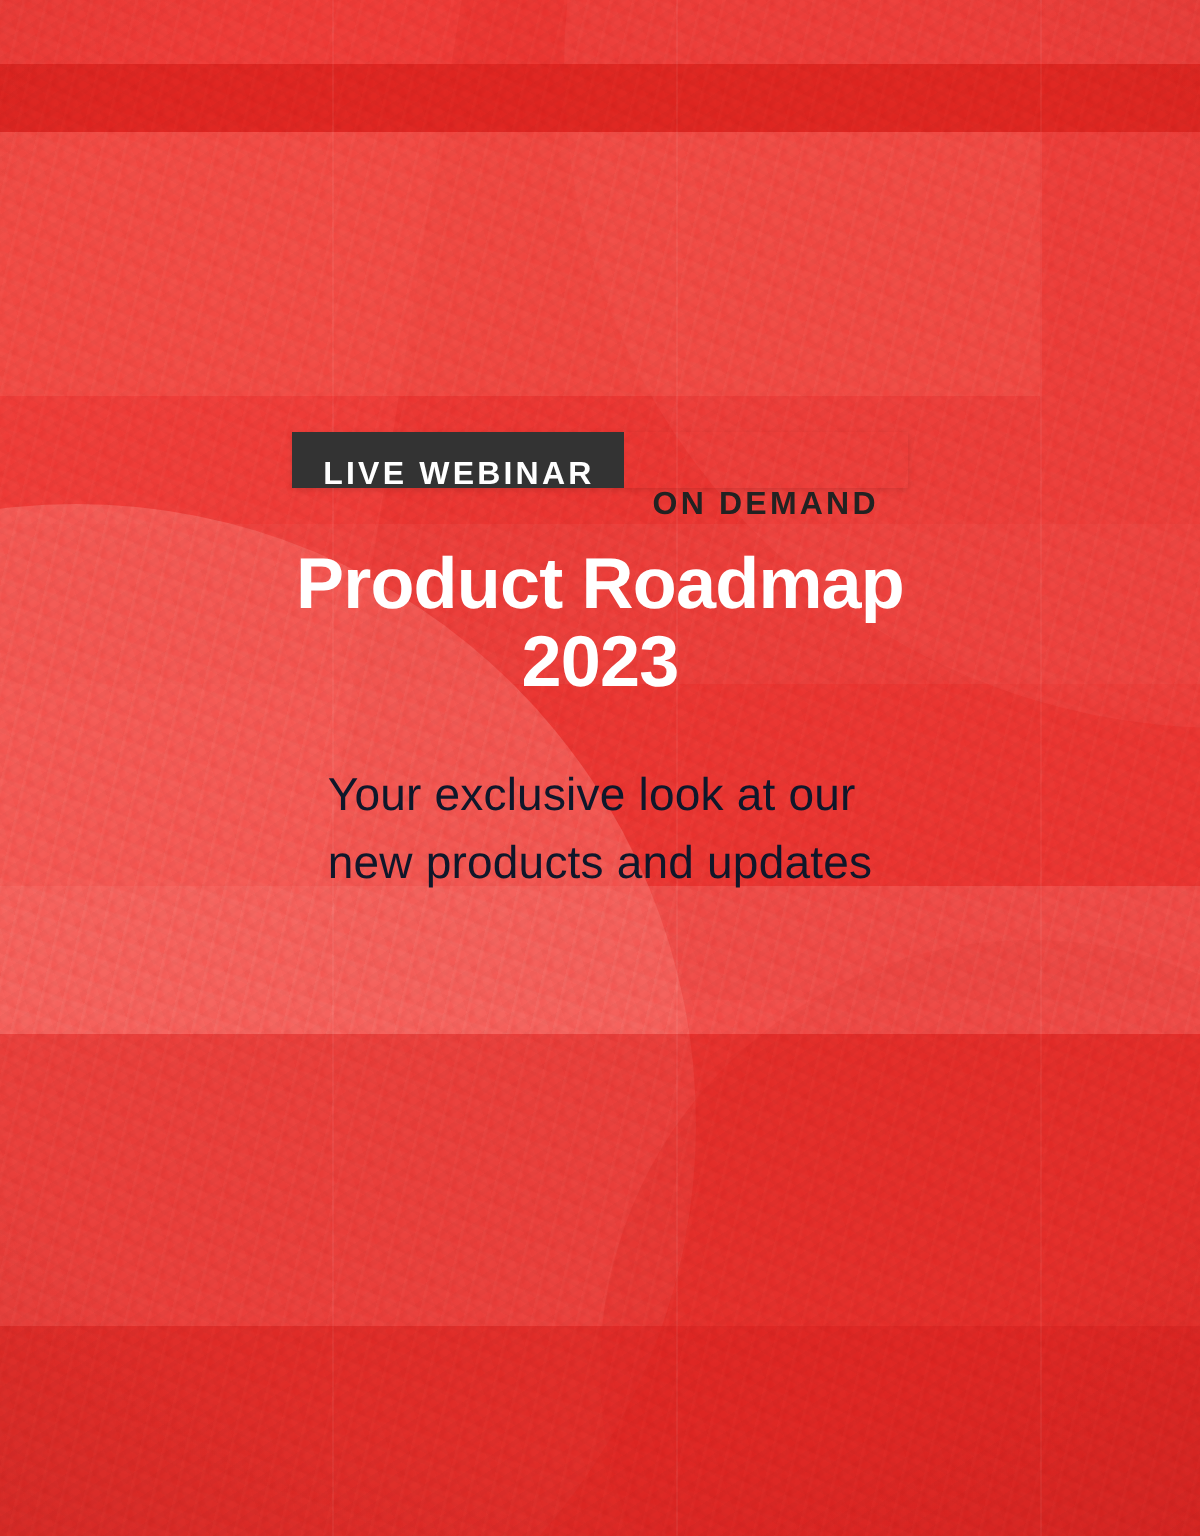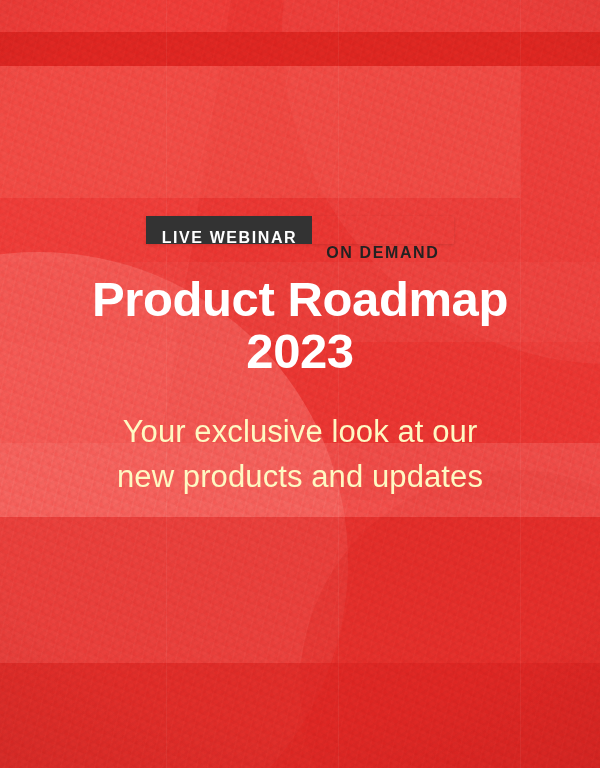--- a/index.html
+++ b/index.html
@@ -188,37 +188,37 @@
     font-weight: 700;
     letter-spacing: 1.6px;
     line-height: 1;
     margin-top: 37px;
   }
 
   .title {
     margin: 0;
     margin-top: 29px;
     color: #ffffff;
-    font-size: 49px;
+    font-size: 36px;
     font-weight: 700;
     line-height: 1.07;
     letter-spacing: -0.4px;
     text-align: center;
     max-width: 480px;
   }
 
   .subtitle {
     margin: 0;
     margin-top: 31px;
-    color: #fef9c3;
-    font-size: 31px;
+    color: #0f172a;
+    font-size: 23px;
     font-weight: 300;
     line-height: 1.47;
     letter-spacing: 0.1px;
-    text-align: center;
+    text-align: left;
     max-width: 430px;
   }
 </style>
 </head>
 <body>
 
 <div class="banner">
 
   <div class="bg-layer">
     <div class="bg-base"></div>

